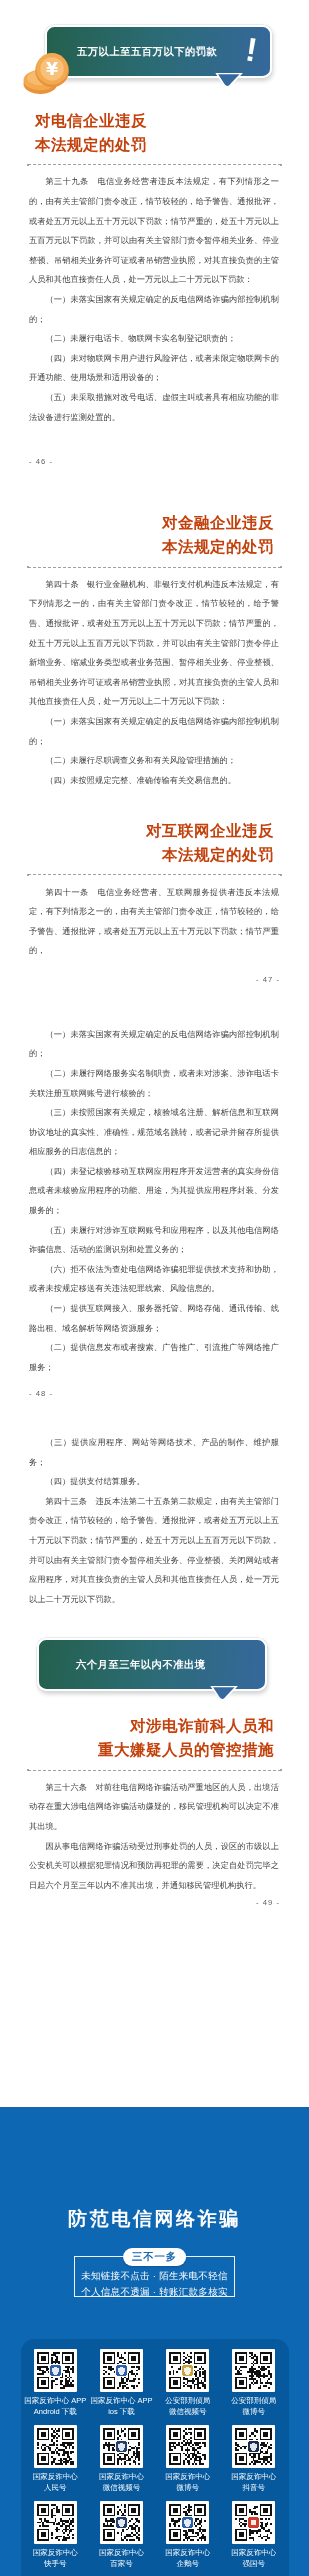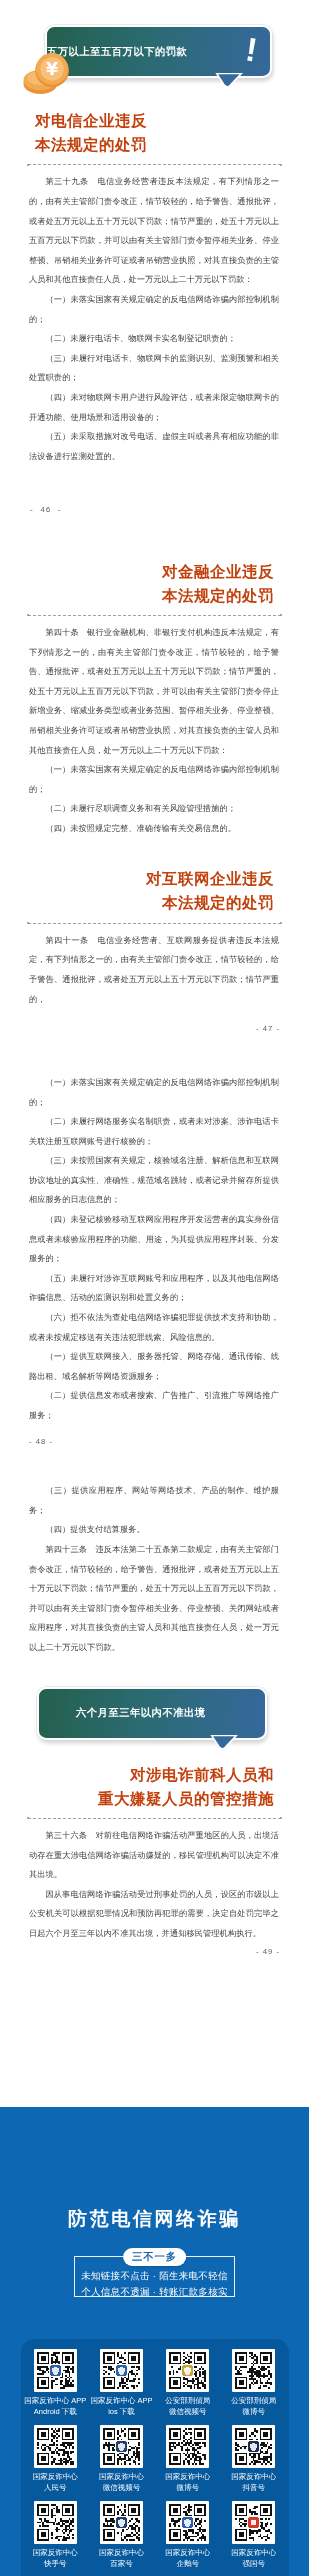--- a/index.html
+++ b/index.html
@@ -15,21 +15,21 @@
     position:relative;height:53px;border-radius:9.3px;
     background:linear-gradient(97deg,#24604d 0%,#2b6b74 48%,#35689c 100%);
     border:2.1px solid #ffffff;
     box-shadow:0 0 0 0.5px #d7dbdf,1px 2.1px 4.1px rgba(0,0,0,.18);
     display:flex;align-items:center;
   }
   .banner1{margin:25px 0 0 45px;width:227px;}
   .banner2{margin:29px 0 0 37px;width:230px;}
   .banner-text{
     color:#ffffff;font-size:10.3px;font-weight:bold;letter-spacing:0.5px;
-    white-space:nowrap;
+    padding-left:30px;white-space:nowrap;
   }
   .banner2 .banner-text{padding-left:37px;}
   .banner-mark{
     position:absolute;right:13.4px;top:-2.1px;
     color:#ffffff;font-size:33px;font-weight:bold;
     transform:rotate(9deg);line-height:50px;
   }
   .banner-tail{position:absolute;right:27px;bottom:-13px;width:28px;height:16px;}
   .coins{position:absolute;left:-24px;bottom:-18.5px;width:49px;height:44px;}
   
@@ -61,21 +61,21 @@
     text-indent:2em;letter-spacing:0.1px;
   }
   .tblock p.noindent{text-indent:0;}
   .mt76{margin-top:39px;}
   .mt66{margin-top:34px;}
   
   .pagenum{
     margin:0 29px;font-size:7.7px;color:#5f5f5f;letter-spacing:1px;height:10.3px;
     line-height:10.3px;
   }
-  .pagenum.pleft{text-align:left;margin-top:39px;font-family:Liberation Mono, monospace;}
+  .pagenum.pleft{text-align:left;margin-top:30px;}
   .pagenum.p47{text-align:right;margin-top:14.4px;}
   .pagenum.p48{text-align:left;margin-top:11.3px;}
   .pagenum.p49{text-align:right;margin-top:3.1px;}
   
   .footer{
     position:absolute;left:0;top:2107px;width:309px;height:529px;
     background:#0e67b2;
   }
   .f-title{
     margin-top:99px;text-align:center;color:#ffffff;
@@ -136,21 +136,20 @@
 
   <div class="sec-h left h1">
     <div>对电信企业违反</div>
     <div>本法规定的处罚</div>
   </div>
   <div class="dash"></div>
   <div class="tblock">
     <p>第三十九条　电信业务经营者违反本法规定，有下列情形之一的，由有关主管部门责令改正，情节较轻的，给予警告、通报批评，或者处五万元以上五十万元以下罚款；情节严重的，处五十万元以上五百万元以下罚款，并可以由有关主管部门责令暂停相关业务、停业整顿、吊销相关业务许可证或者吊销营业执照，对其直接负责的主管人员和其他直接责任人员，处一万元以上二十万元以下罚款：</p>
     <p>（一）未落实国家有关规定确定的反电信网络诈骗内部控制机制的；</p>
     <p>（二）未履行电话卡、物联网卡实名制登记职责的；</p>
-    <p>（三）未履行对电话卡、物联网卡的监测识别、监测预警和相关处置职责的；</p>
     <p>（四）未对物联网卡用户进行风险评估，或者未限定物联网卡的开通功能、使用场景和适用设备的；</p>
     <p>（五）未采取措施对改号电话、虚假主叫或者具有相应功能的非法设备进行监测处置的。</p>
   </div>
   <div class="pagenum pleft">- 46 -</div>
 
   <div class="sec-h right h2">
     <div>对金融企业违反</div>
     <div>本法规定的处罚</div>
   </div>
   <div class="dash"></div>

